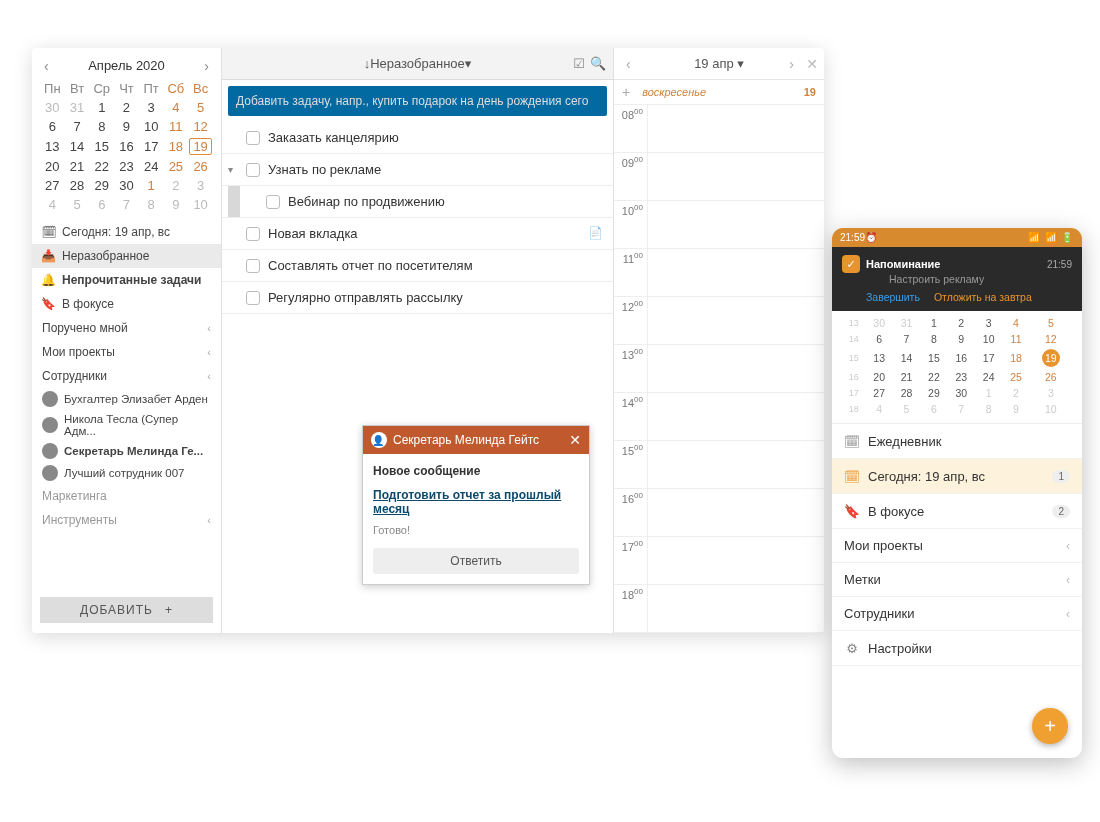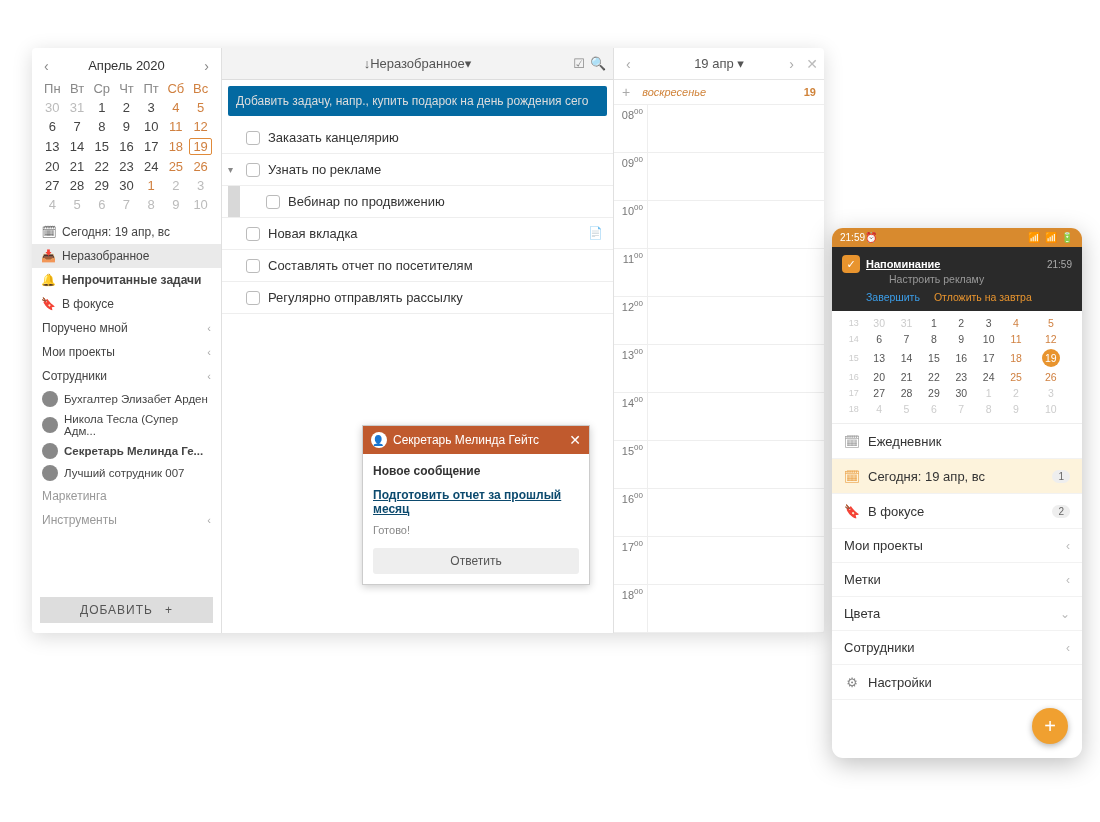--- a/index.html
+++ b/index.html
@@ -58,21 +58,21 @@
 .hours{flex:1;overflow:hidden;}
 .hour{display:flex;border-bottom:1px solid #eee;height:48px;}
 .hour .hl{width:34px;text-align:right;padding:2px 4px 0 0;font-size:11px;color:#777;border-right:1px solid #eee;}
 .hour .hl sup{font-size:8px;}
 .mobile{position:absolute;right:18px;top:228px;width:250px;height:530px;background:#fff;border-radius:11px;box-shadow:0 6px 24px rgba(0,0,0,0.25);overflow:hidden;display:flex;flex-direction:column;}
 .m-status{background:#d88a2e;color:#fff;font-size:10px;padding:4px 8px;display:flex;align-items:center;}
 .m-status .r{margin-left:auto;display:flex;gap:4px;}
 .m-notif{background:#2a2a2a;color:#fff;margin:0;padding:8px 10px;font-size:11px;}
 .m-notif .row1{display:flex;align-items:center;gap:6px;}
 .m-notif .ic{width:18px;height:18px;background:#e8942e;border-radius:4px;display:inline-flex;align-items:center;justify-content:center;font-size:11px;}
-.m-notif .ttl{font-weight:bold;text-decoration:underline;}
+.m-notif .ttl{font-weight:bold;}
 .m-notif .time{margin-left:auto;color:#aaa;font-size:10px;}
 .m-notif .sub{color:#999;margin-left:16px;font-size:10.5px;padding-left:31px;}
 .m-notif .acts{margin-top:6px;margin-left:24px;display:flex;gap:14px;font-size:10.5px;}
 .m-notif .acts .a1{color:#3b9de8;}
 .m-notif .acts .a2{color:#e8942e;}
 .m-cal{padding:4px 10px 6px;font-size:10.5px;border-bottom:1px solid #eee;}
 .m-cal table{width:100%;border-collapse:collapse;}
 .m-cal th,.m-cal td{text-align:center;padding:2px 0;color:#555;}
 .m-cal td.gray{color:#ccc;}
 .m-cal td.wk{color:#d08040;}
@@ -445,24 +445,20 @@
     </div>
   <div class="m-item">
       <span>Мои проекты</span>
       <span class="chev">‹</span>
     </div>
   <div class="m-item">
       <span>Метки</span>
       <span class="chev">‹</span>
     </div>
   <div class="m-item">
-      <span>Цвета</span>
-      <span class="chev">⌄</span>
-    </div>
-  <div class="m-item">
       <span>Сотрудники</span>
       <span class="chev">‹</span>
     </div>
   <div class="m-item">
       <span class="ic">⚙</span>
       <span>Настройки</span>
     </div>
   <div class="m-fab">
       <span>+</span>
     </div>

